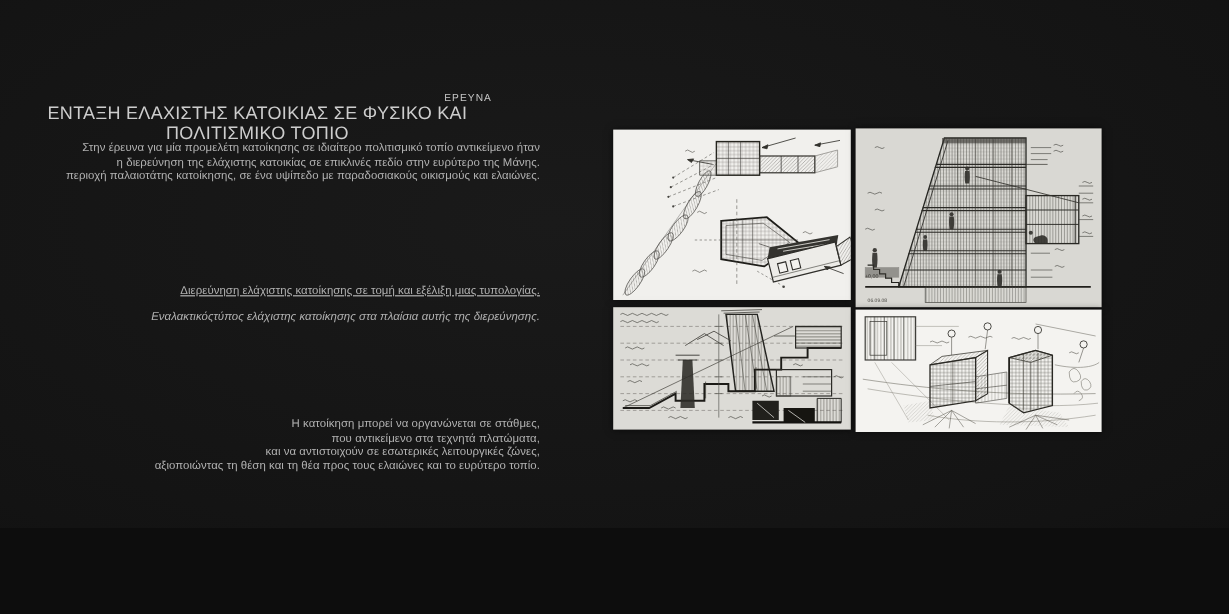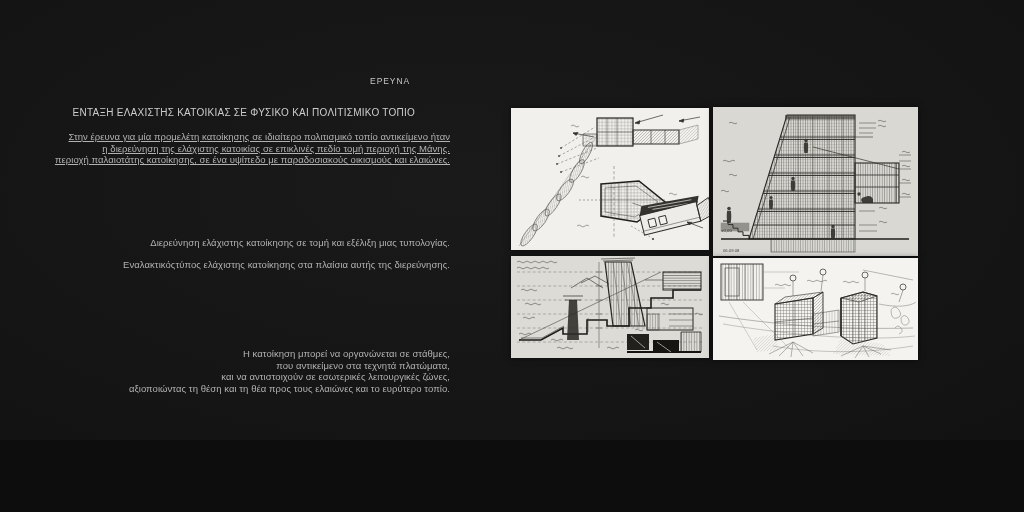--- a/index.html
+++ b/index.html
@@ -5,25 +5,25 @@
   * { margin:0; padding:0; box-sizing:border-box; }
   html,body { width:1024px; height:512px; background:#0d0d0d; }
   #page {
     position:relative; width:1024px; height:440px; overflow:hidden;
     background: radial-gradient(120% 130% at 45% 42%, #1a1a1a 0%, #131313 55%, #0b0b0b 100%);
     font-family:"Liberation Sans", sans-serif;
     -webkit-font-smoothing:antialiased;
   }
   .textcol { position:absolute; left:14px; width:436px; text-align:right; color:#b5b5b5; }
   .kicker  { top:76px;  font-size:8.5px; letter-spacing:.9px; color:#c6c6c6; padding-right:40px; }
-  .heading { top:107px; font-size:10px; letter-spacing:.25px; color:#cdcdcd; padding-right:35px; }
+  .heading { top:86px; font-size:15px; letter-spacing:.25px; color:#cdcdcd; padding-right:35px;text-align:center; }
   .para    { font-size:9.5px; line-height:11.6px; letter-spacing:.05px; color:#b2b2b2; }
-  .intro   { top:131px;text-decoration:underline; }
-  .mid1    { top:237px; }
-  .mid2    { top:259px; }
+  .intro   { top:118px; }
+  .mid1    { top:237px;text-decoration:underline; }
+  .mid2    { top:259px;font-style:italic; }
   .outro   { top:348px; }
   .line { white-space:nowrap; }
   #footer-bar {
     position:absolute; left:352px; top:449px; width:672px; height:24px;
     background:#1d1d1d;
   }
   #footer-text {
     width:100%; height:100%; line-height:24px; text-align:center; padding-left:26px;
     font-size:8px; letter-spacing:.32px; color:#a2a2a2; white-space:nowrap;
   }
@@ -37,21 +37,21 @@
 </head>
 <body>
 
 <div id="page">
 
   <div class="textcol kicker">ΕΡΕΥΝΑ</div>
   <div class="textcol heading">ΕΝΤΑΞΗ ΕΛΑΧΙΣΤΗΣ ΚΑΤΟΙΚΙΑΣ ΣΕ ΦΥΣΙΚΟ ΚΑΙ ΠΟΛΙΤΙΣΜΙΚΟ ΤΟΠΙΟ</div>
 
   <div class="textcol para intro">
     <div class="line">Στην έρευνα για μία προμελέτη κατοίκησης σε ιδιαίτερο πολιτισμικό τοπίο αντικείμενο ήταν</div>
-    <div class="line">η διερεύνηση της ελάχιστης κατοικίας σε επικλινές πεδίο τομή περιοχή της Μάνης.</div>
+    <div class="line">η διερεύνηση της ελάχιστης κατοικίας σε επικλινές πεδίο στην ευρύτερο της Μάνης.</div>
     <div class="line">περιοχή παλαιοτάτης κατοίκησης, σε ένα υψίπεδο με παραδοσιακούς οικισμούς και ελαιώνες.</div>
   </div>
 
   <div class="textcol para mid1 line">Διερεύνηση ελάχιστης κατοίκησης σε τομή και εξέλιξη μιας τυπολογίας.</div>
   <div class="textcol para mid2 line">Εναλακτικόςτύπος ελάχιστης κατοίκησης στα πλαίσια αυτής της διερεύνησης.</div>
 
   <div class="textcol para outro">
     <div class="line">Η κατοίκηση μπορεί να οργανώνεται σε στάθμες,</div>
     <div class="line">που αντικείμενο στα τεχνητά πλατώματα,</div>
     <div class="line">και να αντιστοιχούν σε εσωτερικές λειτουργικές ζώνες,</div>

